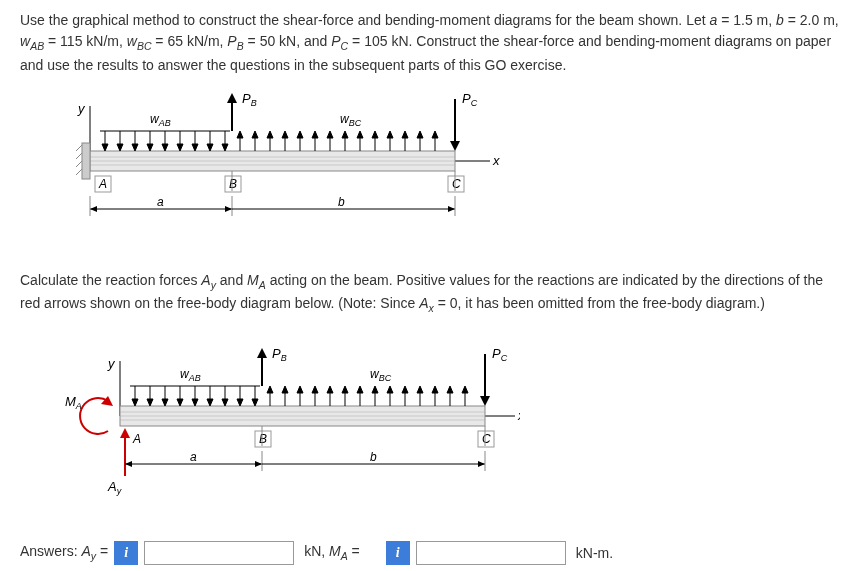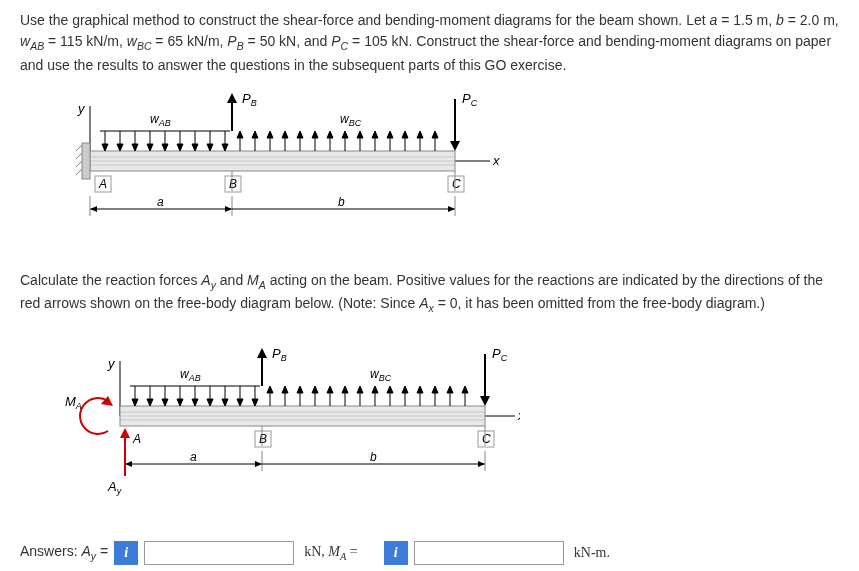--- a/index.html
+++ b/index.html
@@ -44,21 +44,21 @@
       font-style: italic;
       font-size: 14px;
     }
     .answer-input {
       width: 150px;
       height: 24px;
       border: 1px solid #999;
       padding: 2px 6px;
       font-size: 14px;
     }
-    .unit-label { margin-left: 4px; margin-right: 20px; font-family: Liberation Serif, serif; }
+    .unit-label { margin-left: 4px; margin-right: 20px; }
     sub { font-size: 0.75em; }
   </style>
 </head>
 <body>
 
 <div class="problem-text">
   Use the graphical method to construct the shear-force and bending-moment diagrams for the beam shown. Let <i>a</i> = 1.5 m, <i>b</i> = 2.0 m, <i>w<sub>AB</sub></i> = 115 kN/m, <i>w<sub>BC</sub></i> = 65 kN/m, <i>P<sub>B</sub></i> = 50 kN, and <i>P<sub>C</sub></i> = 105 kN. Construct the shear-force and bending-moment diagrams on paper and use the results to answer the questions in the subsequent parts of this GO exercise.
 </div>
 
 <div class="diagram-container">

